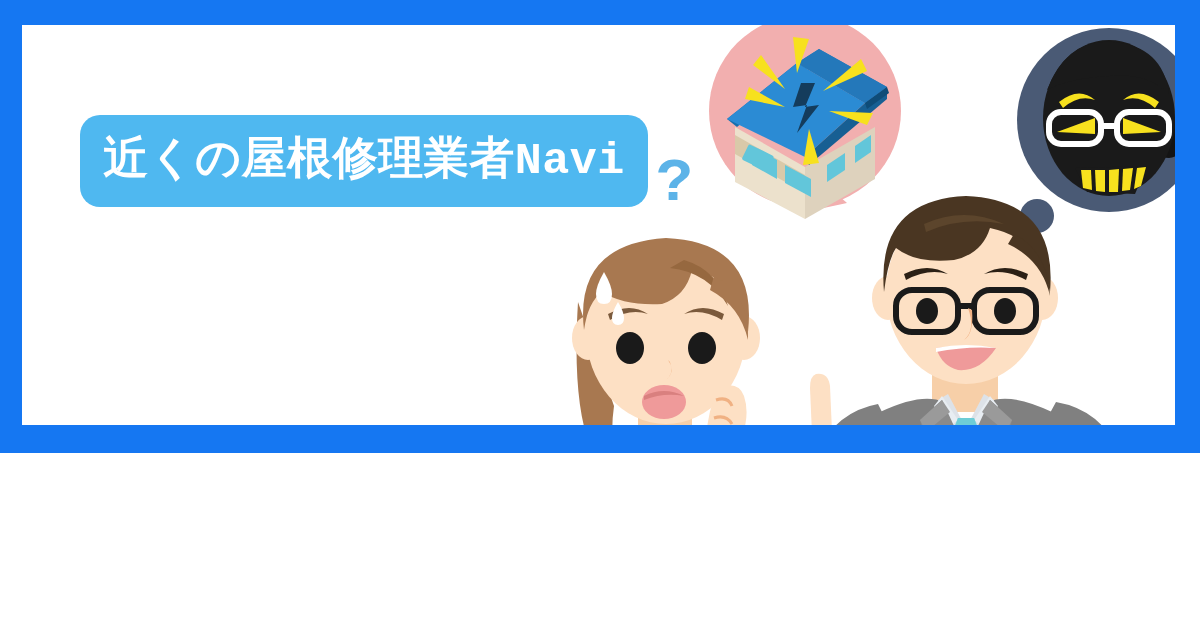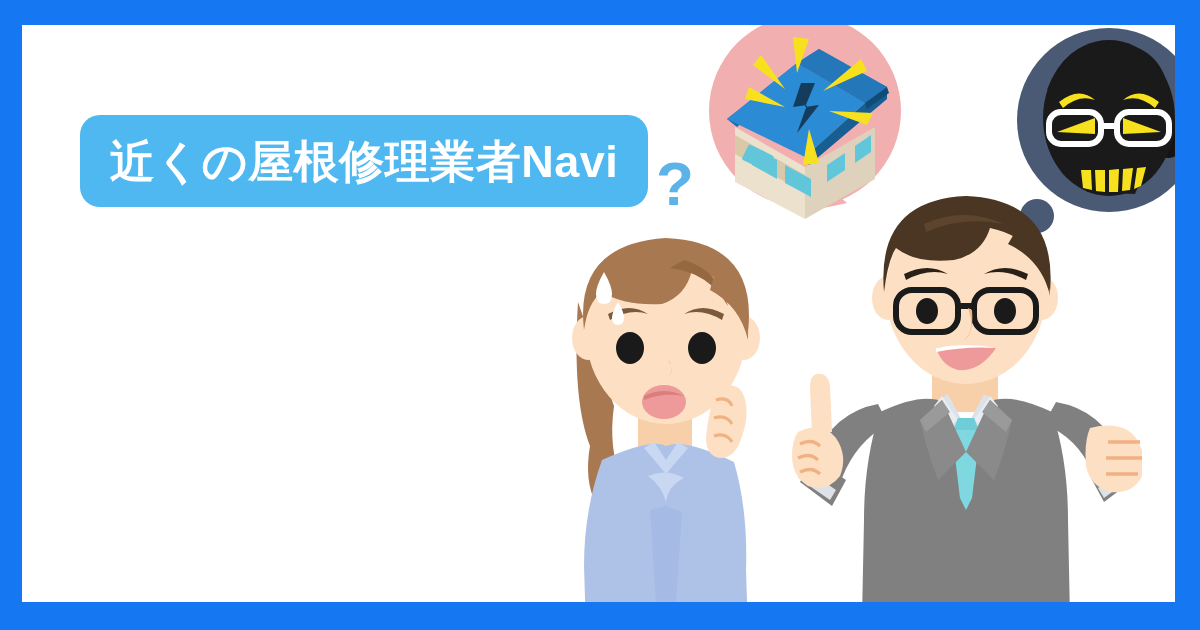--- a/index.html
+++ b/index.html
@@ -10,23 +10,24 @@
   body {
     width: 1200px;
     height: 630px;
     overflow: hidden;
     font-family: "Liberation Sans", "DejaVu Sans", sans-serif;
   }
 
   #canvas {
     position: relative;
     width: 1200px;
-    height: 630px;
+    height: 453px;
     background: #ffffff;
     overflow: hidden;
+    font-family: Liberation Mono, monospace;
   }
 
   
   .frame {
     position: absolute;
     background: #1577f2;
     z-index: 60;
   }
   .frame-top    { left: 0;  top: 0;    width: 1200px; height: 25px; }
   .frame-bottom { left: 0;  bottom: 0; width: 1200px; height: 28px; }

